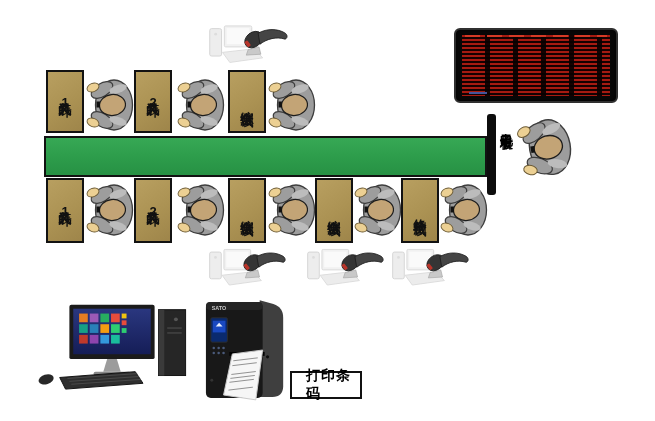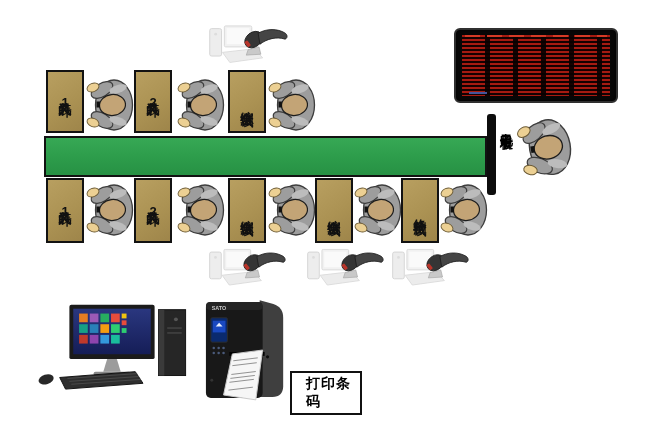--- a/index.html
+++ b/index.html
@@ -49,21 +49,21 @@
   }
   .led-inner::after{
     content:"";position:absolute;top:0;left:3px;right:3px;height:2px;
     background:repeating-linear-gradient(90deg,#d63a26 0 15px,transparent 15px 22px);
   }
   .led-tick{
     position:absolute;left:7px;bottom:2px;width:18px;height:2px;background:#44549a;
   }
   
   .caption-box{
-    position:absolute;left:290px;top:371px;width:72px;height:44px;box-sizing:border-box;
+    position:absolute;left:290px;top:371px;width:72px;height:28px;box-sizing:border-box;
     background:#fff;border:2px solid #111;
     display:flex;align-items:center;justify-content:center;
     font-size:14px;font-weight:bold;color:#000;letter-spacing:1px;padding-left:14px;
   }
   svg.icon{position:absolute;overflow:visible;}
 </style>
 </head>
 <body>
 
 <div id="canvas">

